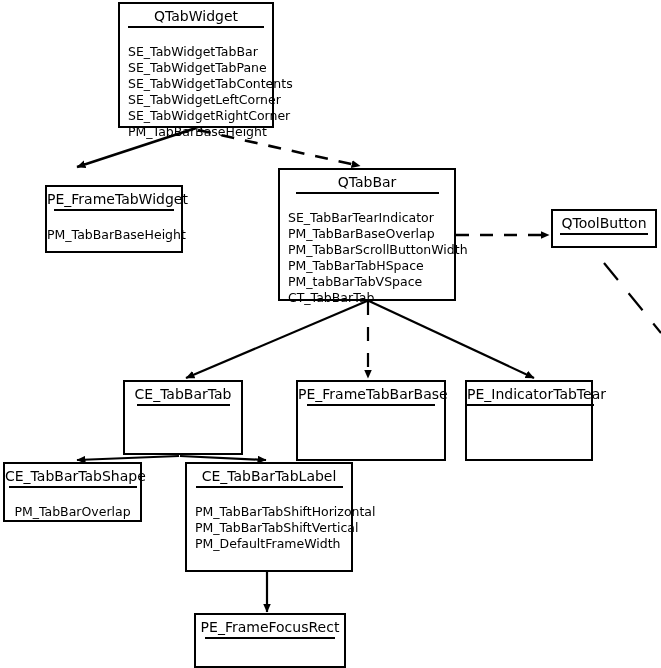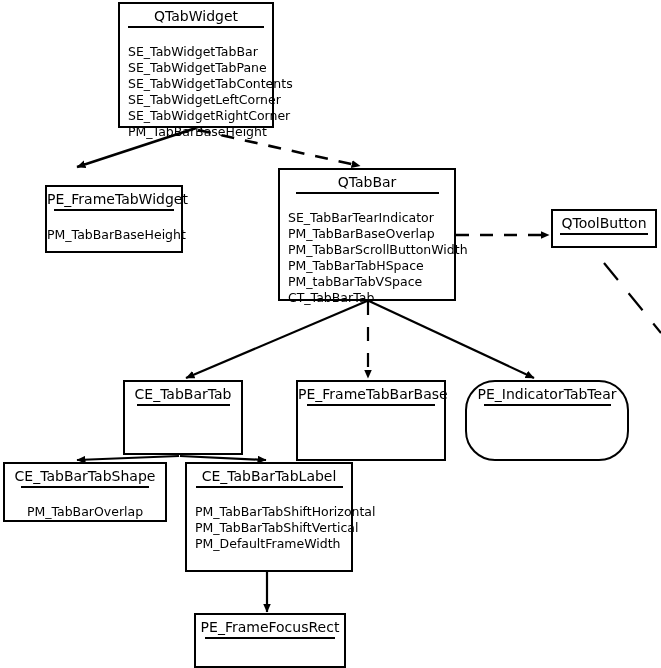--- a/index.html
+++ b/index.html
@@ -131,27 +131,27 @@
     <div class="box-rule" style="width:93px;"></div>
     <div class="box-members"></div>
   </div>
 
   <div class="uml-box" style="left:296px;top:380px;width:150px;height:81px;">
     <div class="box-title">PE_FrameTabBarBase</div>
     <div class="box-rule" style="width:128px;"></div>
     <div class="box-members"></div>
   </div>
 
-  <div class="uml-box" style="left:465px;top:380px;width:164px;height:81px;border-radius:30px;">
+  <div class="uml-box" style="left:465px;top:380px;width:128px;height:81px;">
     <div class="box-title">PE_IndicatorTabTear</div>
     <div class="box-rule" style="width:127px;"></div>
     <div class="box-members"></div>
   </div>
 
-  <div class="uml-box" style="left:3px;top:462px;width:164px;height:60px;">
+  <div class="uml-box" style="left:3px;top:462px;width:139px;height:60px;">
     <div class="box-title">CE_TabBarTabShape</div>
     <div class="box-rule" style="width:128px;"></div>
     <div class="box-members">
       <div class="member center">PM_TabBarOverlap</div>
     </div>
   </div>
 
   <div class="uml-box" style="left:185px;top:462px;width:168px;height:110px;">
     <div class="box-title">CE_TabBarTabLabel</div>
     <div class="box-rule" style="width:147px;"></div>

